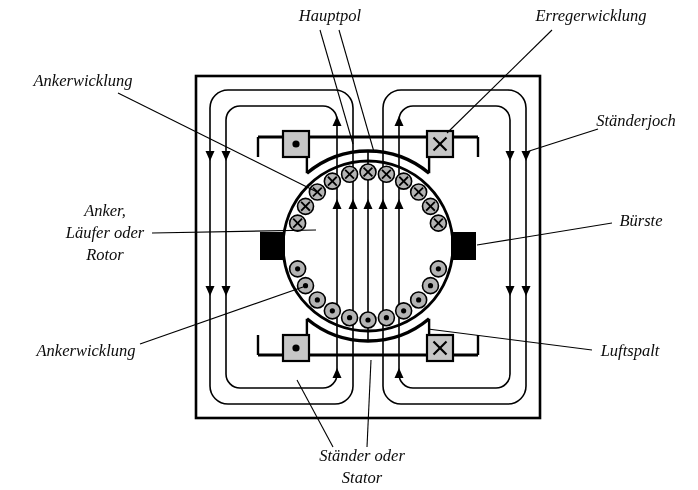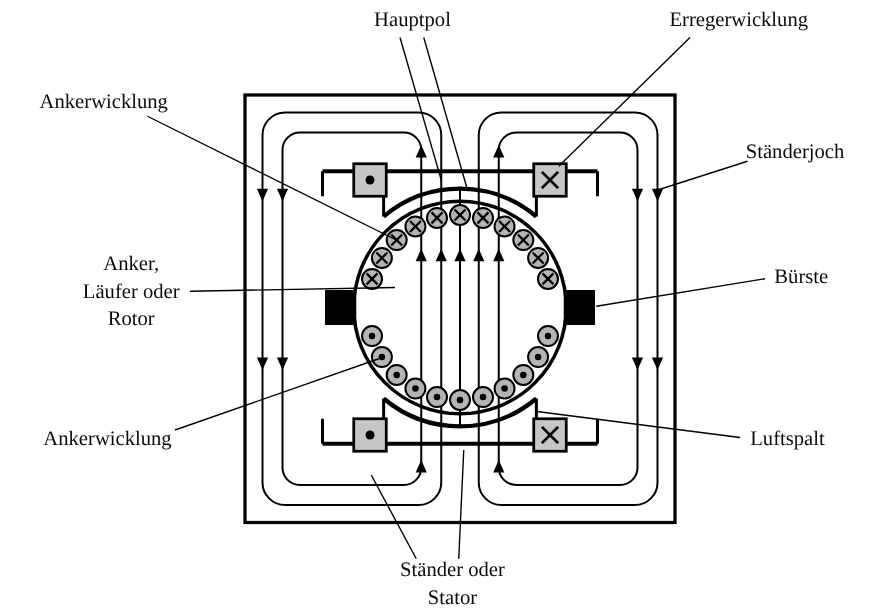--- a/index.html
+++ b/index.html
@@ -2,20 +2,21 @@
 <html><head>
 <meta charset="utf-8">
 <style>
   html, body { margin: 0; padding: 0; background: #ffffff; }
   .stage {
     position: relative;
     width: 698px;
     height: 490px;
     background: #ffffff;
     overflow: hidden;
+    font-style: italic;
   }
   svg { position: absolute; left: 0; top: 0; }
   text {
     font-family: "Liberation Serif", "DejaVu Serif", serif;
     font-size: 16.5px;
     fill: #0b0b0b;
   }
 </style>
 </head>
 <body>

